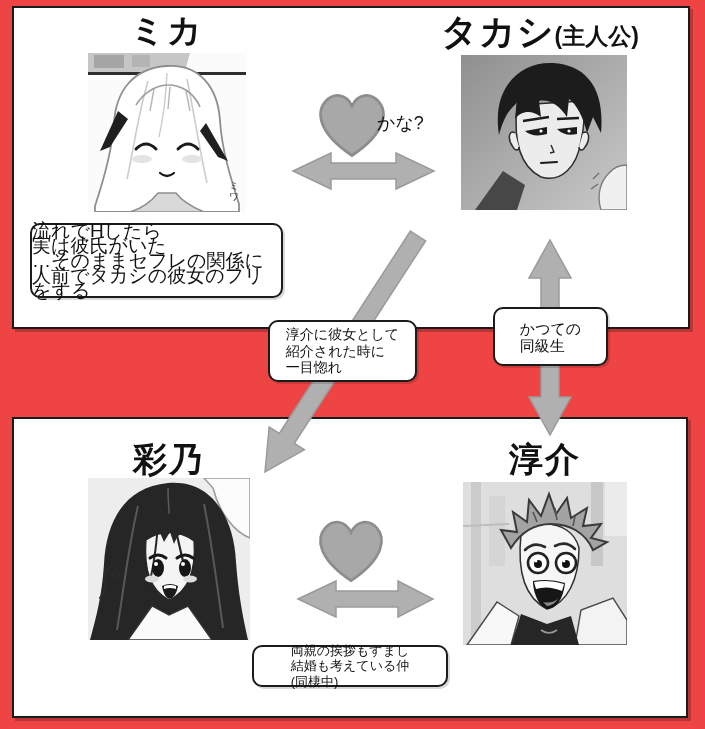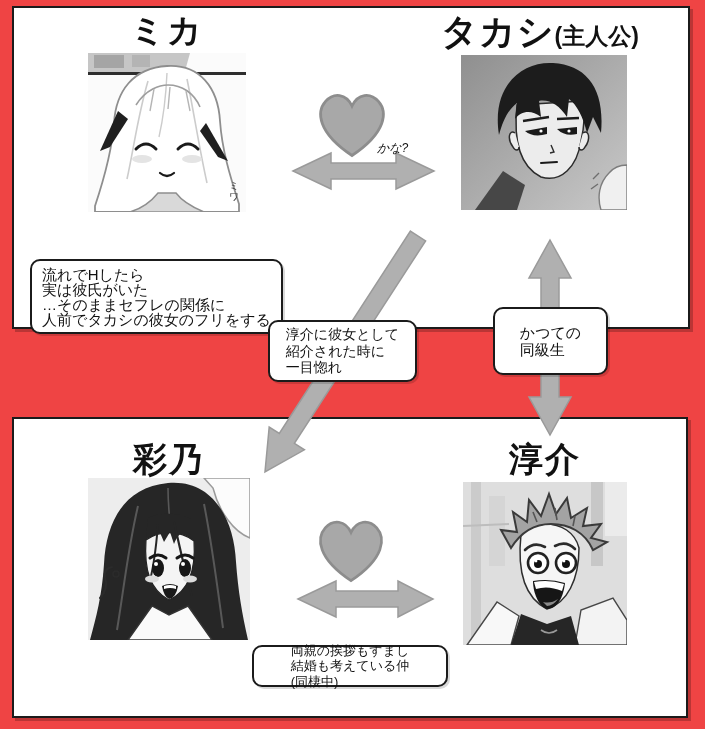--- a/index.html
+++ b/index.html
@@ -24,25 +24,25 @@
   .name-junsuke{left:463px;top:437px;width:164px;}
   .portrait{position:absolute;z-index:1;}
   .portrait svg{display:block;}
   .overlay{position:absolute;left:0;top:0;width:705px;height:729px;z-index:2;pointer-events:none;}
   .note{
     position:absolute;box-sizing:border-box;background:#ffffff;border:2px solid #1b1b1b;
     border-radius:10px;z-index:3;display:flex;align-items:center;justify-content:center;
     text-align:center;box-shadow:2px 2px 0 rgba(0,0,0,0.15);
   }
   .note .txt{display:inline-block;text-align:left;white-space:pre-line;}
-  .note-mika{left:30px;top:223px;width:253px;height:75px;font-size:15px;line-height:15px;margin-top:36px;}
+  .note-mika{left:30px;top:223px;width:253px;height:75px;font-size:19px;line-height:15px;}
   .note-diagonal{left:268px;top:320px;width:149px;height:62px;font-size:14px;line-height:16.5px;}
-  .note-classmate{left:493px;top:307px;width:115px;height:68px;font-size:15px;line-height:17px;}
+  .note-classmate{left:493px;top:307px;width:115px;height:59px;font-size:15px;line-height:17px;}
   .note-bottom{left:252px;top:645px;width:196px;height:42px;font-size:13px;line-height:15.5px;}
-  .heart-caption{position:absolute;left:377px;top:140px;font-size:12px;z-index:2;white-space:nowrap;font-style:italic;}
+  .heart-caption{position:absolute;left:377px;top:111px;font-size:18px;z-index:2;white-space:nowrap;}
   .shape{stroke:#9a9a9a;stroke-width:1.5;}
   .heart{stroke:#8d8d8d;stroke-width:2.4;}
 </style>
 </head>
 <body>
 
 <div class="canvas">
 
   <div class="panel panel-top"></div>
   <div class="panel panel-bottom"></div>

